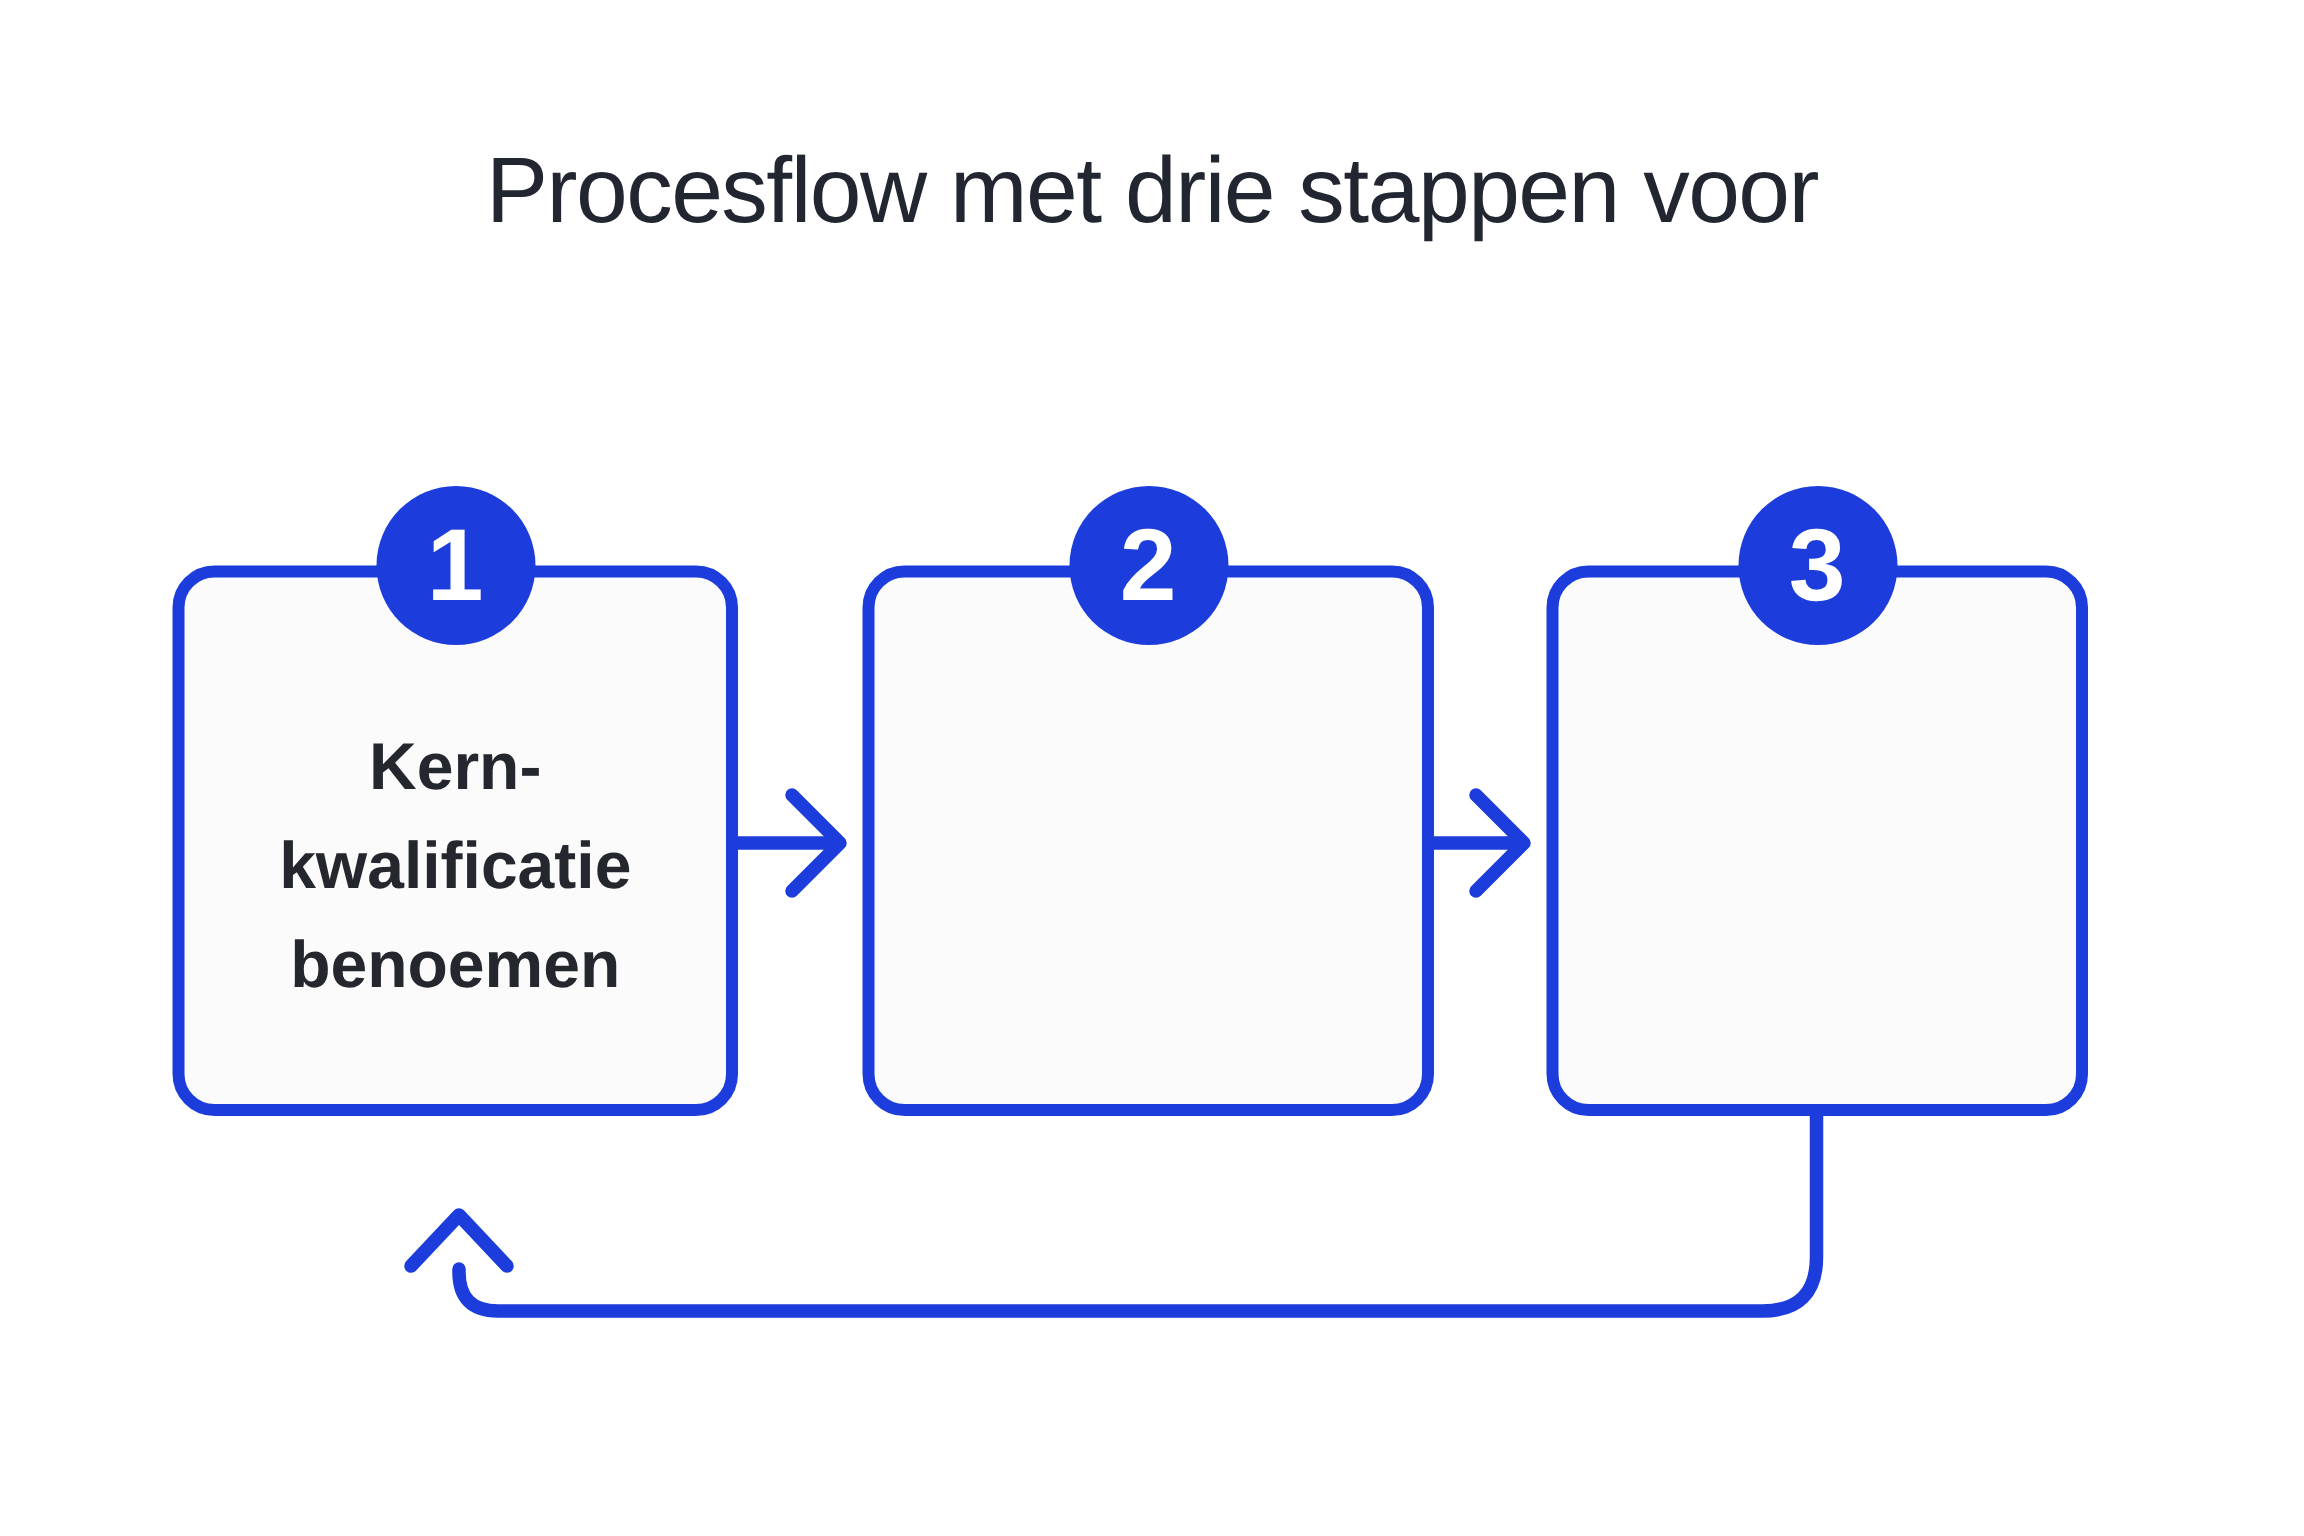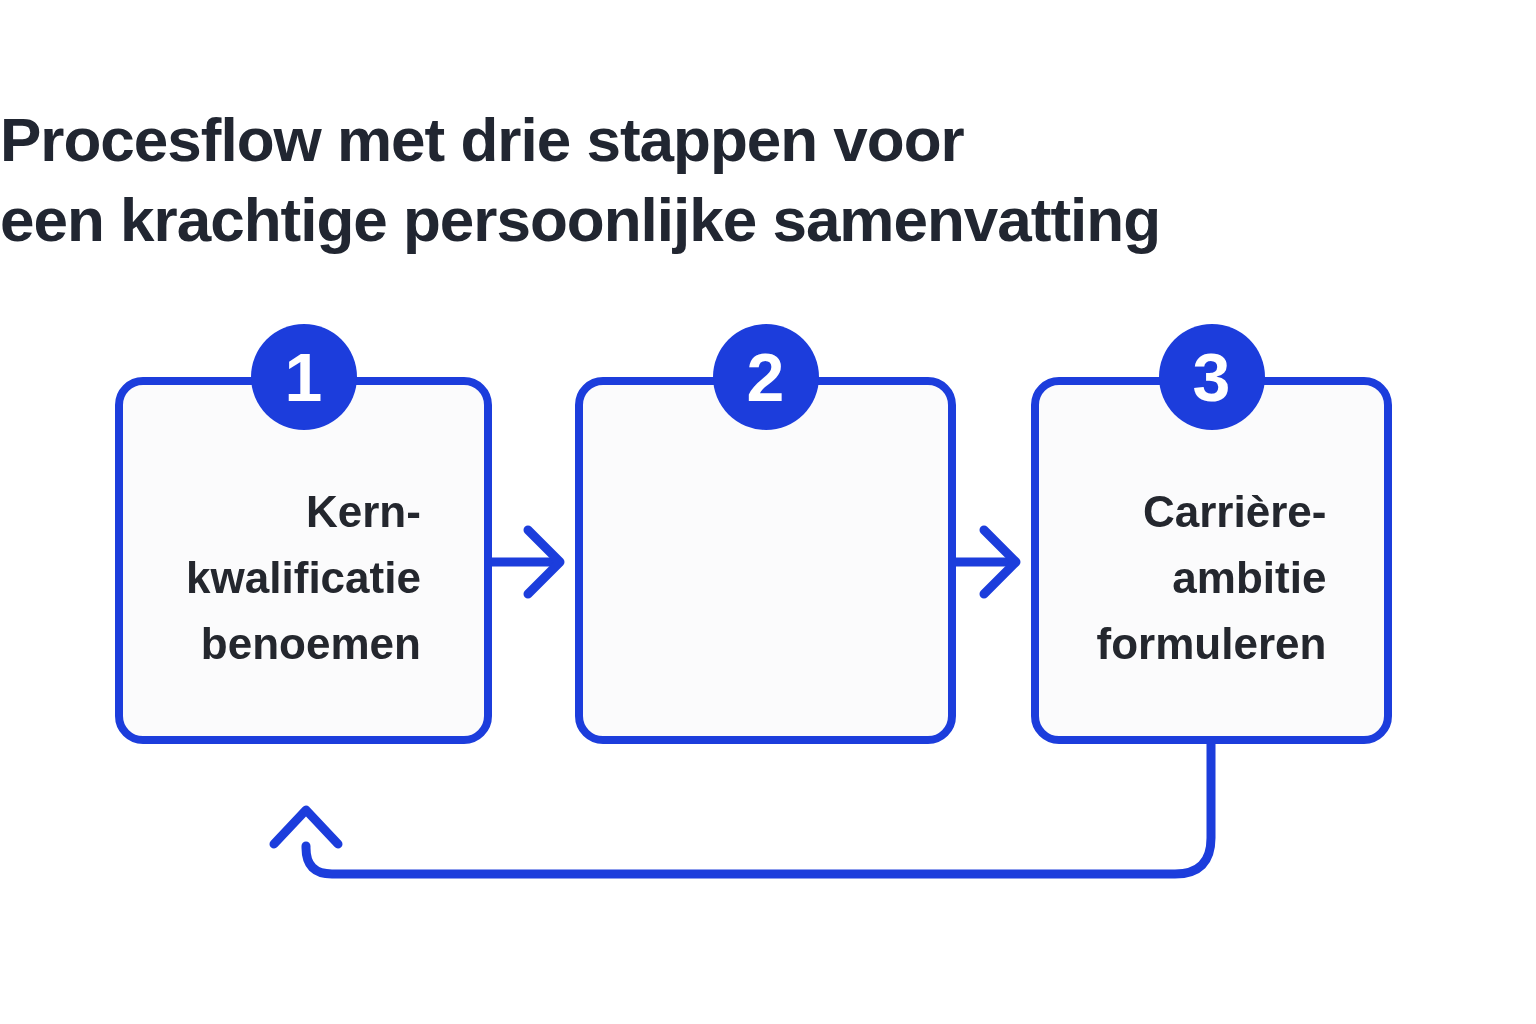--- a/index.html
+++ b/index.html
@@ -17,25 +17,26 @@
   .canvas {
     position: relative;
     width: 1536px;
     height: 1024px;
     background: var(--background);
     overflow: hidden;
   }
 
   .title {
     position: absolute;
-    top: 100px;
+    top: 88px;
     left: 0;
     width: 100%;
+    text-align: center;
     color: var(--text-dark);
-    font-weight: bold;
+    font-weight: normal;
     font-size: 62px;
     line-height: 80px;
     letter-spacing: -1px;
   }
 
   .step-box {
     position: absolute;
     top: 377px;
     height: 367px;
     background: var(--box-fill);
@@ -65,21 +66,21 @@
     align-items: center;
     justify-content: center;
     z-index: 2;
   }
 
   .step-label {
     color: var(--label-dark);
     font-weight: bold;
     font-size: 44px;
     line-height: 66px;
-    text-align: right;
+    text-align: center;
     white-space: pre-line;
     padding-top: 34px;
   }
 
   .connector-layer {
     position: absolute;
     top: 0;
     left: 0;
     width: 1536px;
     height: 1024px;
@@ -93,21 +94,20 @@
     stroke-linejoin: round;
   }
 </style>
 </head>
 <body>
 
 <div class="canvas">
 
   <div class="title">
     <div>Procesflow met drie stappen voor</div>
-    <div>een krachtige persoonlijke samenvatting</div>
   </div>
 
   <svg class="connector-layer" viewBox="0 0 1536 1024" xmlns="http://www.w3.org/2000/svg">
     <g>
       <path class="connector" d="M 492 562 H 554"></path>
       <path class="connector" d="M 528 530 L 560 562 L 528 594"></path>
     </g>
     <g>
       <path class="connector" d="M 956 562 H 1010"></path>
       <path class="connector" d="M 984 530 L 1016 562 L 984 594"></path>
@@ -130,18 +130,15 @@
   <div class="step-box step-box-2">
     <div class="step-badge">
       <span>2</span>
     </div>
   </div>
 
   <div class="step-box step-box-3">
     <div class="step-badge">
       <span>3</span>
     </div>
-    <div class="step-label">Carrière-
-ambitie
-formuleren</div>
   </div>
 
 </div>
 
 </body></html>

